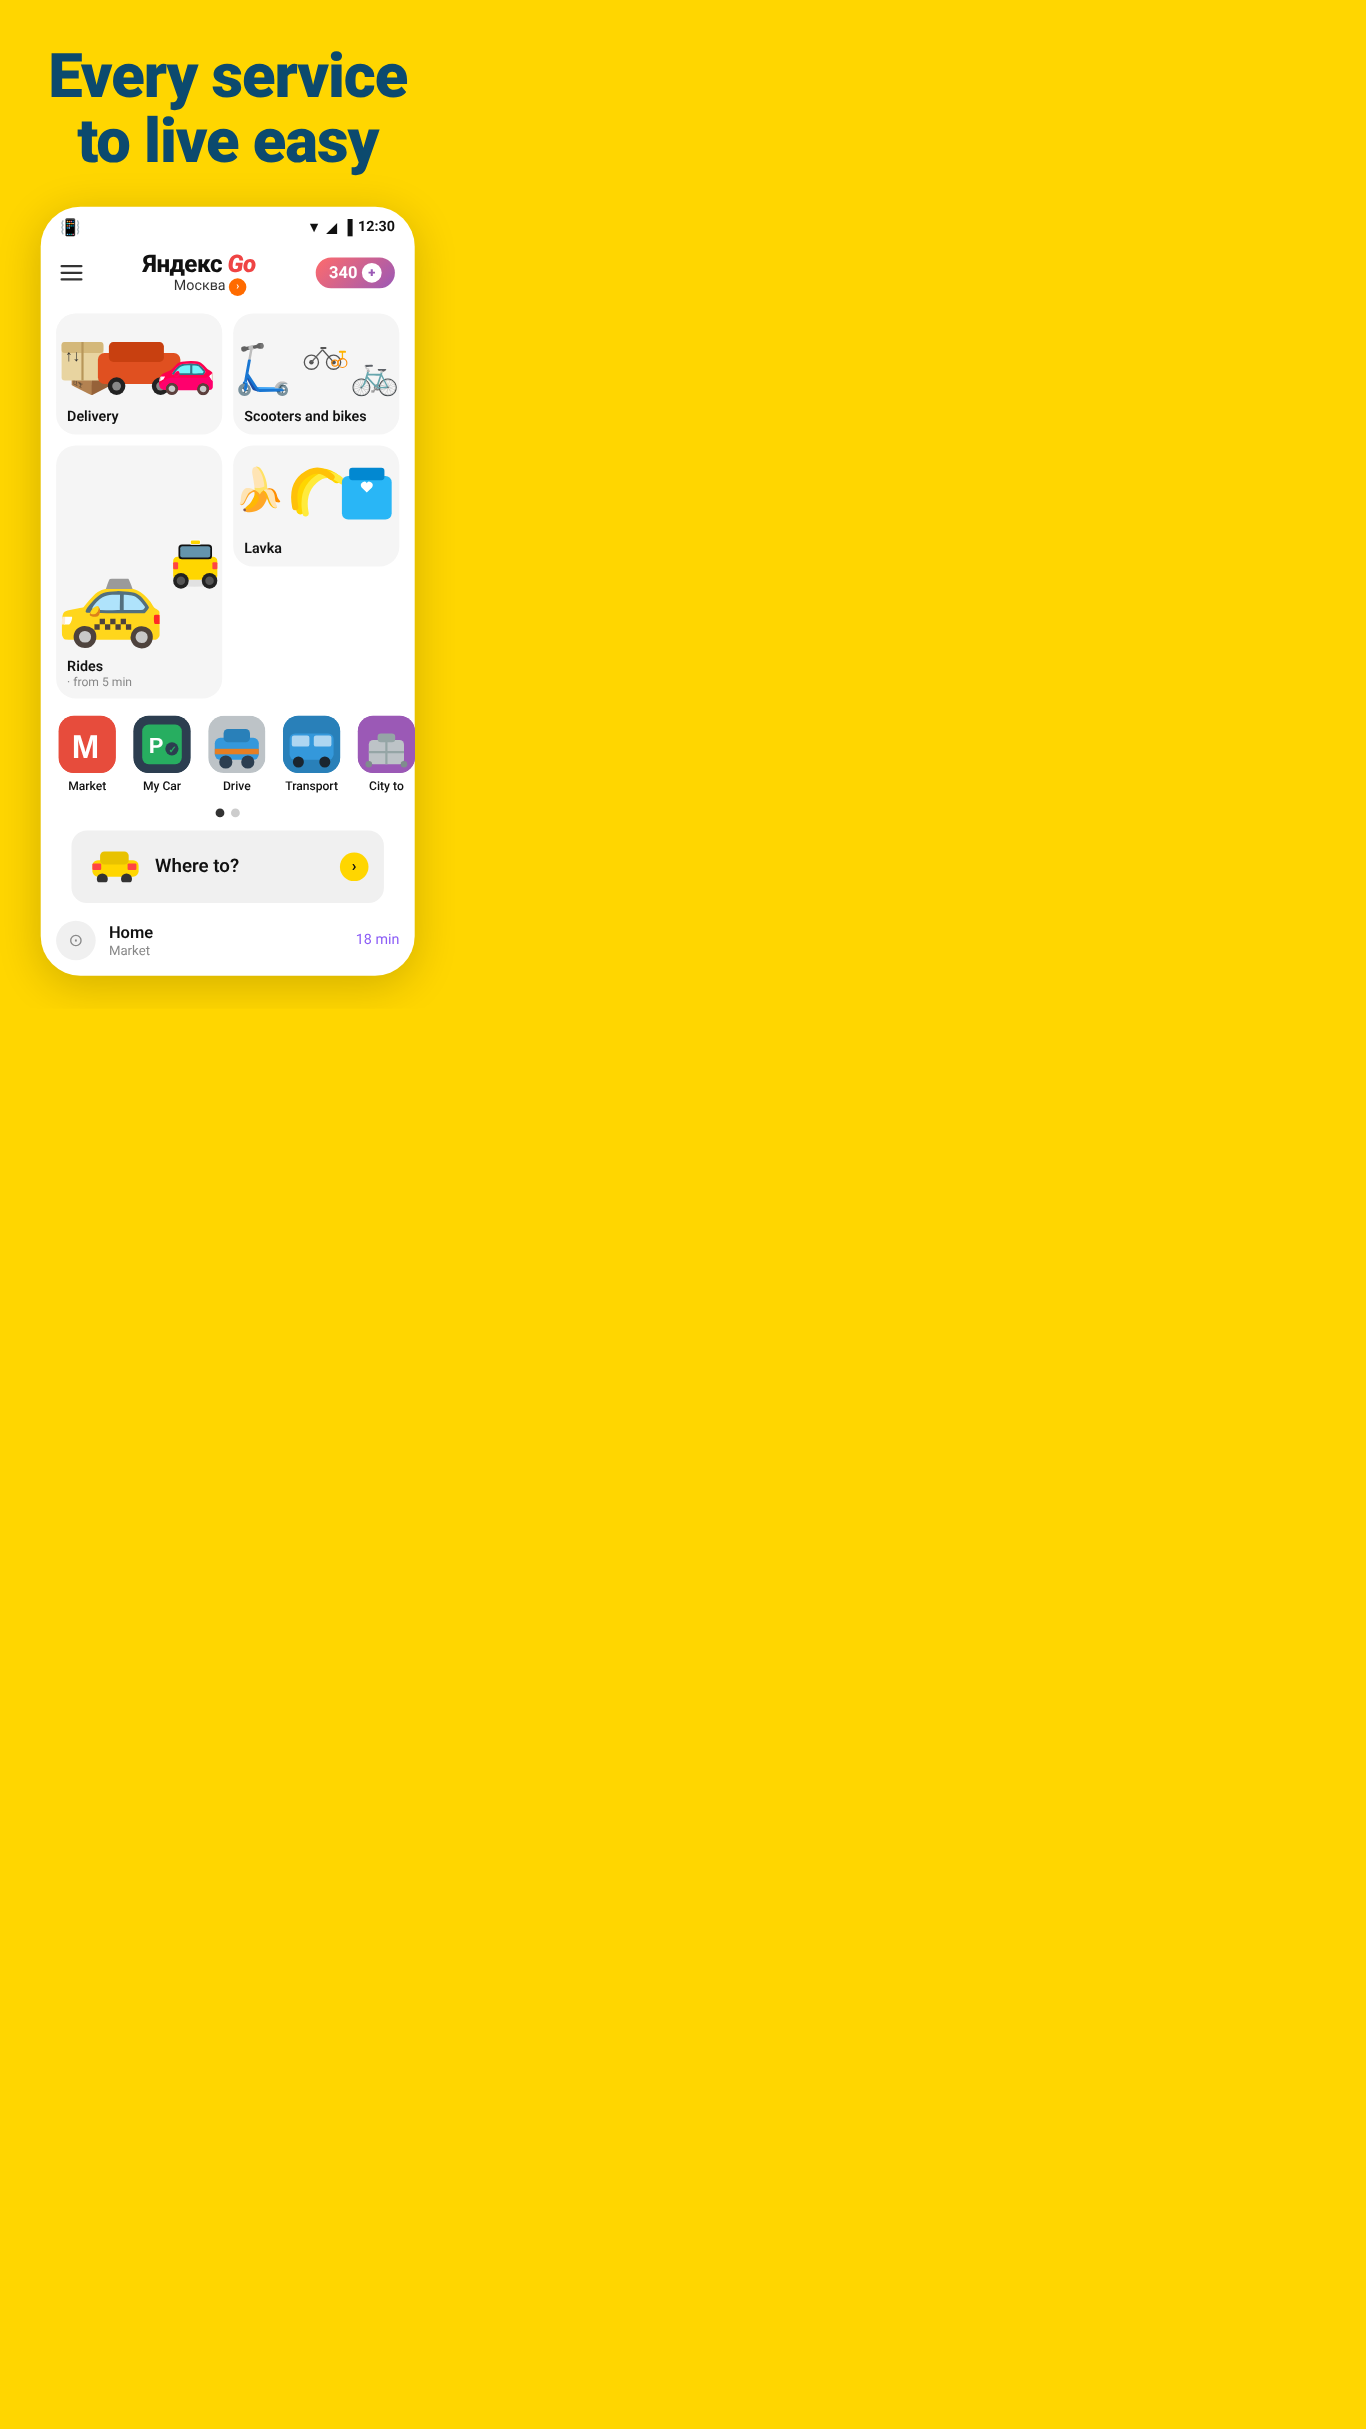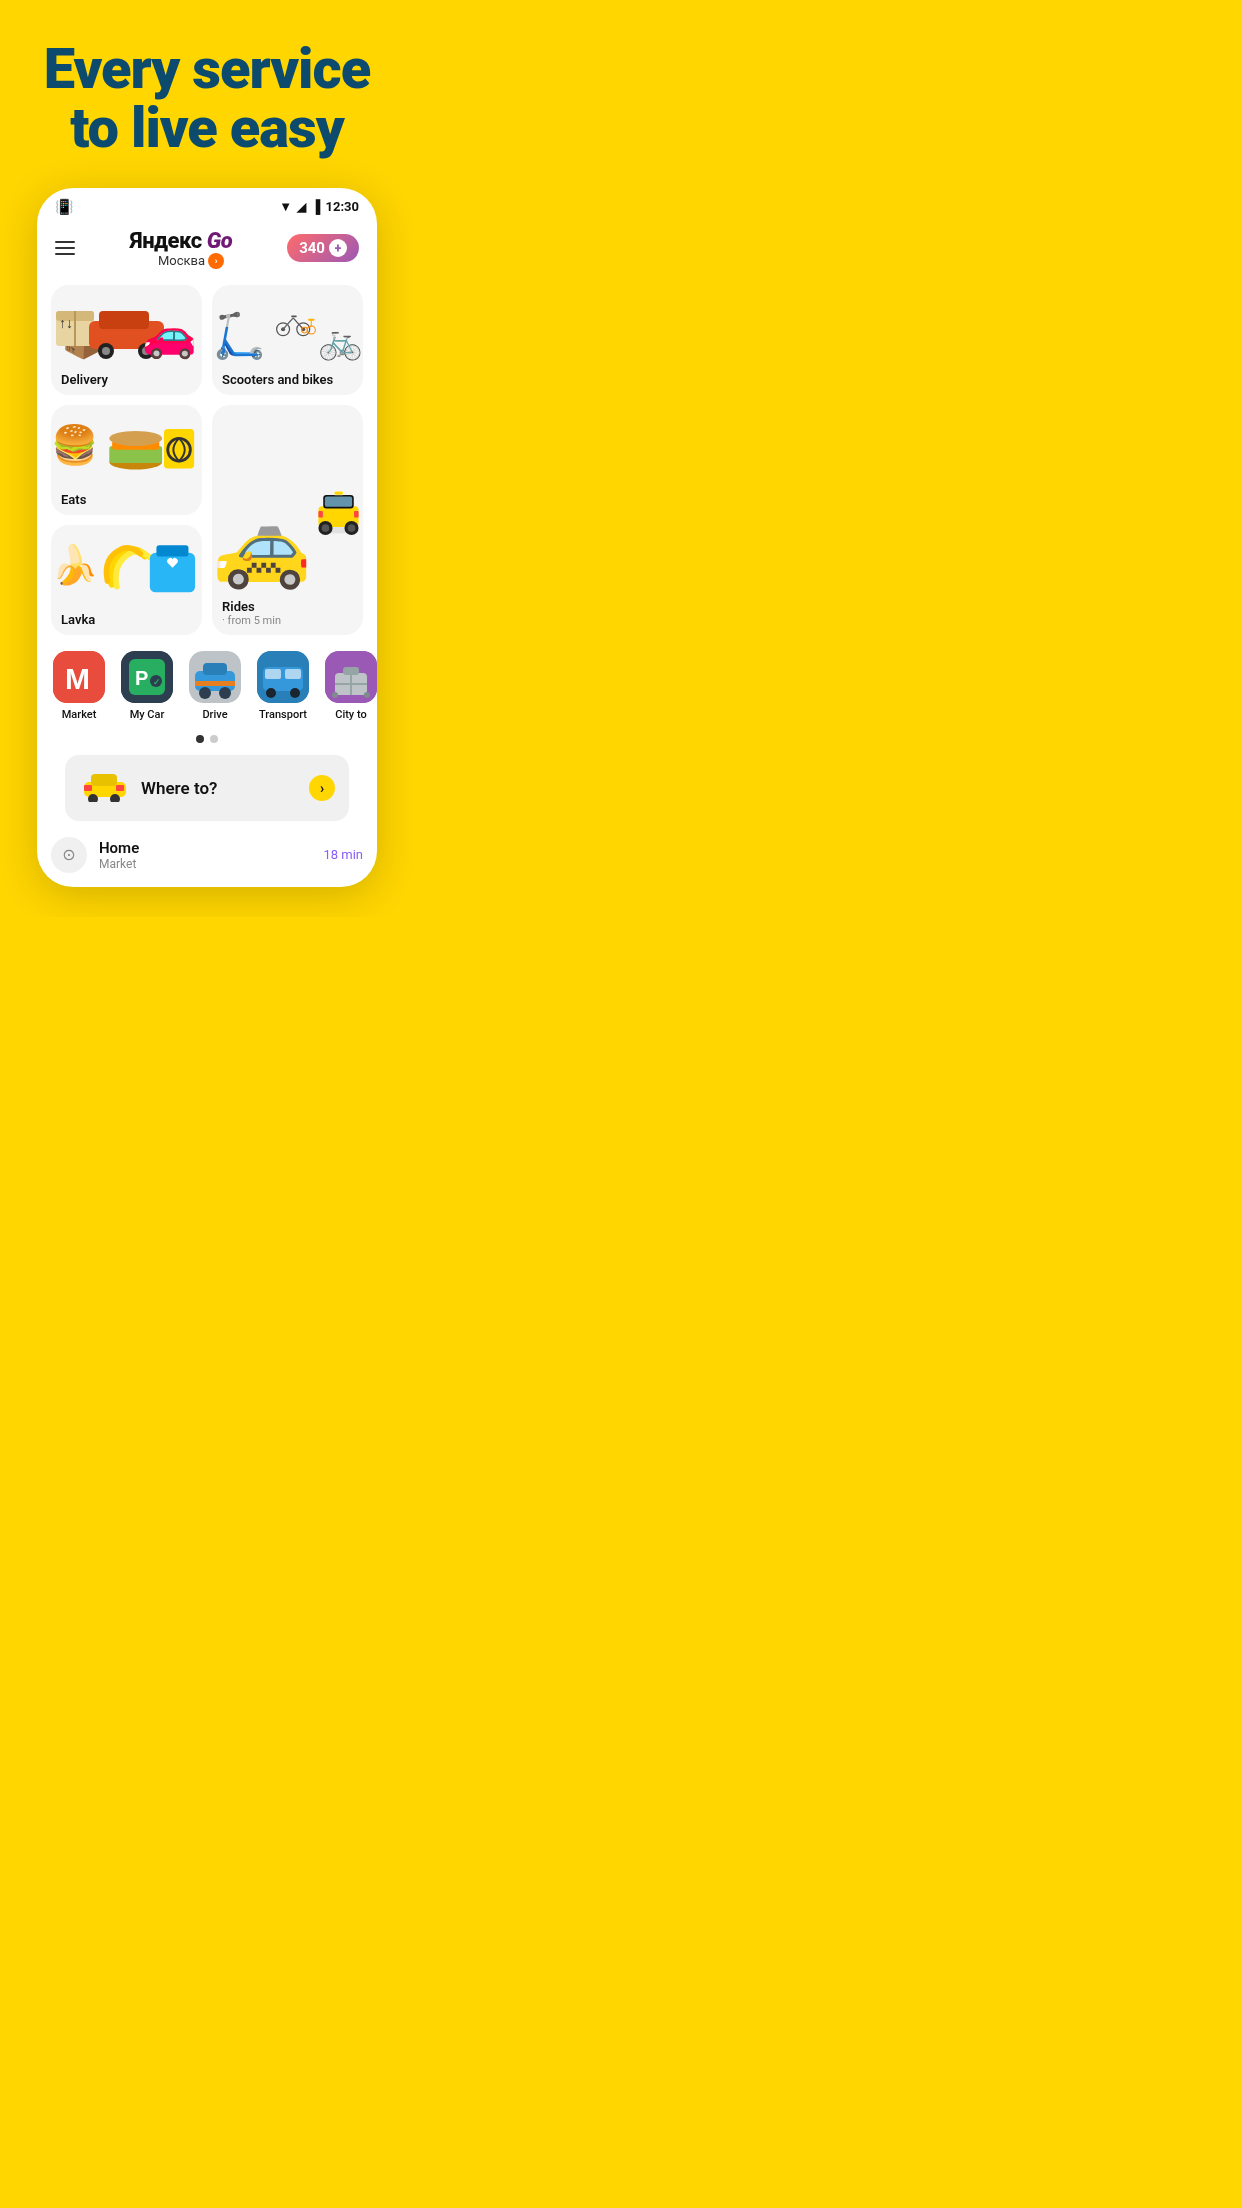--- a/index.html
+++ b/index.html
@@ -68,21 +68,21 @@
     .menu-icon span {
       display: block; width: 20px; height: 2px; background: #333; border-radius: 2px;
     }
     .app-logo {
       display: flex; flex-direction: column; align-items: center;
     }
     .logo-text {
       font-size: 22px; font-weight: 800; color: #111; letter-spacing: -0.5px;
     }
     .logo-go {
-      font-style: italic; color: #701a75;
+      font-style: italic; color: #ef4444;
     }
     .logo-sub {
       font-size: 13px; color: #333; display: flex; align-items: center; gap: 3px; margin-left: 20px;
     }
     .logo-sub-arrow {
       width: 16px; height: 16px; background: #FF6B00; border-radius: 50%;
       display: inline-flex; align-items: center; justify-content: center;
       color: #fff; font-size: 9px; font-weight: 700;
     }
     .points-badge {
@@ -346,36 +346,20 @@
           <ellipse cx="100" cy="60" rx="10" ry="10" fill="none" stroke="#FF8C00" stroke-width="2.5"></ellipse>
           <line x1="100" y1="50" x2="100" y2="35" stroke="#FFB300" stroke-width="3"></line>
           <rect x="92" y="32" width="16" height="5" rx="2" fill="#FFB300"></rect>
           <line x1="100" y1="50" x2="90" y2="55" stroke="#FF8C00" stroke-width="2.5"></line>
           <ellipse cx="83" cy="60" rx="7" ry="7" fill="none" stroke="#FF8C00" stroke-width="2.5"></ellipse>
         </svg>
       </div>
       <div class="service-label">Scooters and bikes</div>
     </div>
 
-    <div class="service-card">
-      <div class="card-visual eats-visual" style="display:flex;align-items:center;justify-content:center;">
-        <svg viewBox="0 0 110 75" width="110" height="75">
-
-          <ellipse cx="40" cy="55" rx="28" ry="8" fill="#C8860A"></ellipse>
-          <rect x="12" y="38" width="56" height="18" rx="3" fill="#8BC34A"></rect>
-          <rect x="15" y="32" width="50" height="10" rx="3" fill="#FF8C00"></rect>
-          <ellipse cx="40" cy="30" rx="28" ry="8" fill="#D4A050"></ellipse>
-
-          <rect x="70" y="20" width="32" height="42" rx="4" fill="#FFD600"></rect>
-          <circle cx="86" cy="42" r="12" fill="none" stroke="#333" stroke-width="3"></circle>
-          <path d="M86 30 Q98 42 86 54 Q74 42 86 30" fill="none" stroke="#333" stroke-width="2"></path>
-        </svg>
-      </div>
-      <div class="service-label">Eats</div>
-    </div>
 
     <div class="service-card tall">
       <div class="card-visual rides-visual" style="align-items:flex-end;justify-content:center;padding:0;overflow:hidden;">
         <svg viewBox="0 0 160 200" width="150" height="200" style="margin-bottom:-10px;">
 
           <ellipse cx="80" cy="185" rx="60" ry="10" fill="rgba(0,0,0,0.08)"></ellipse>
 
           <rect x="20" y="110" width="125" height="65" rx="12" fill="#FFD600"></rect>
 
           <rect x="35" y="75" width="95" height="42" rx="10" fill="#111"></rect>

